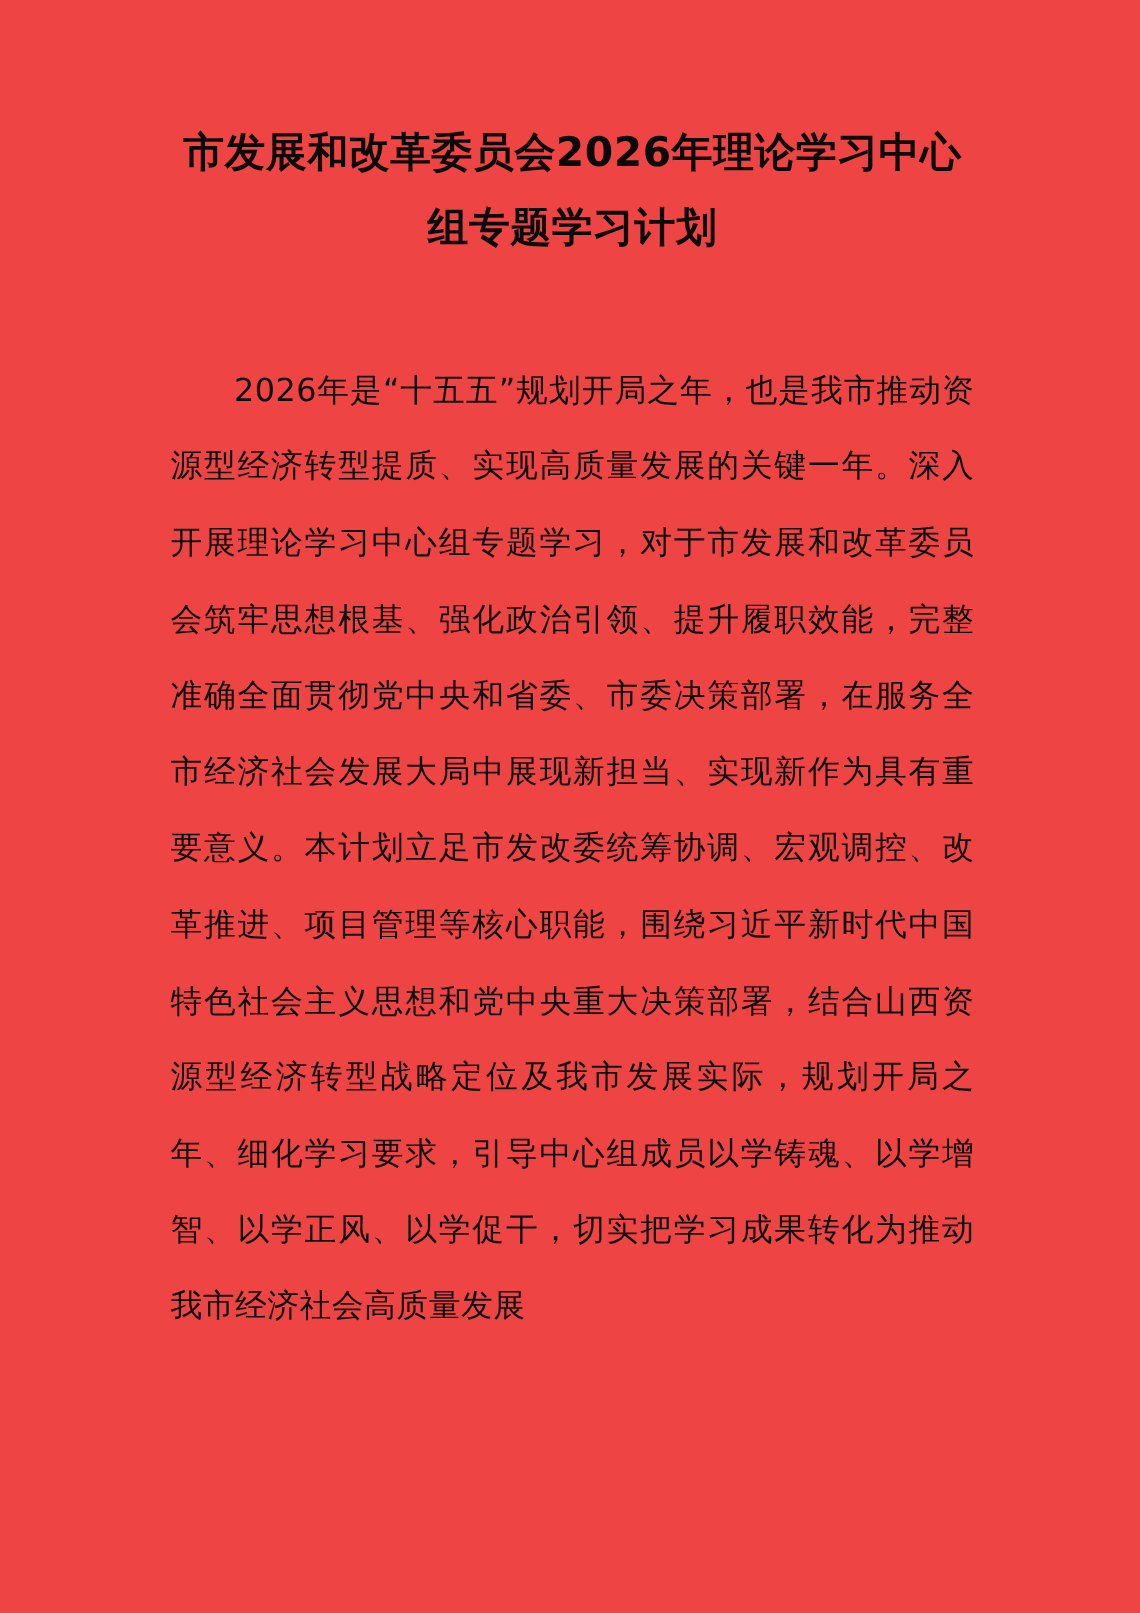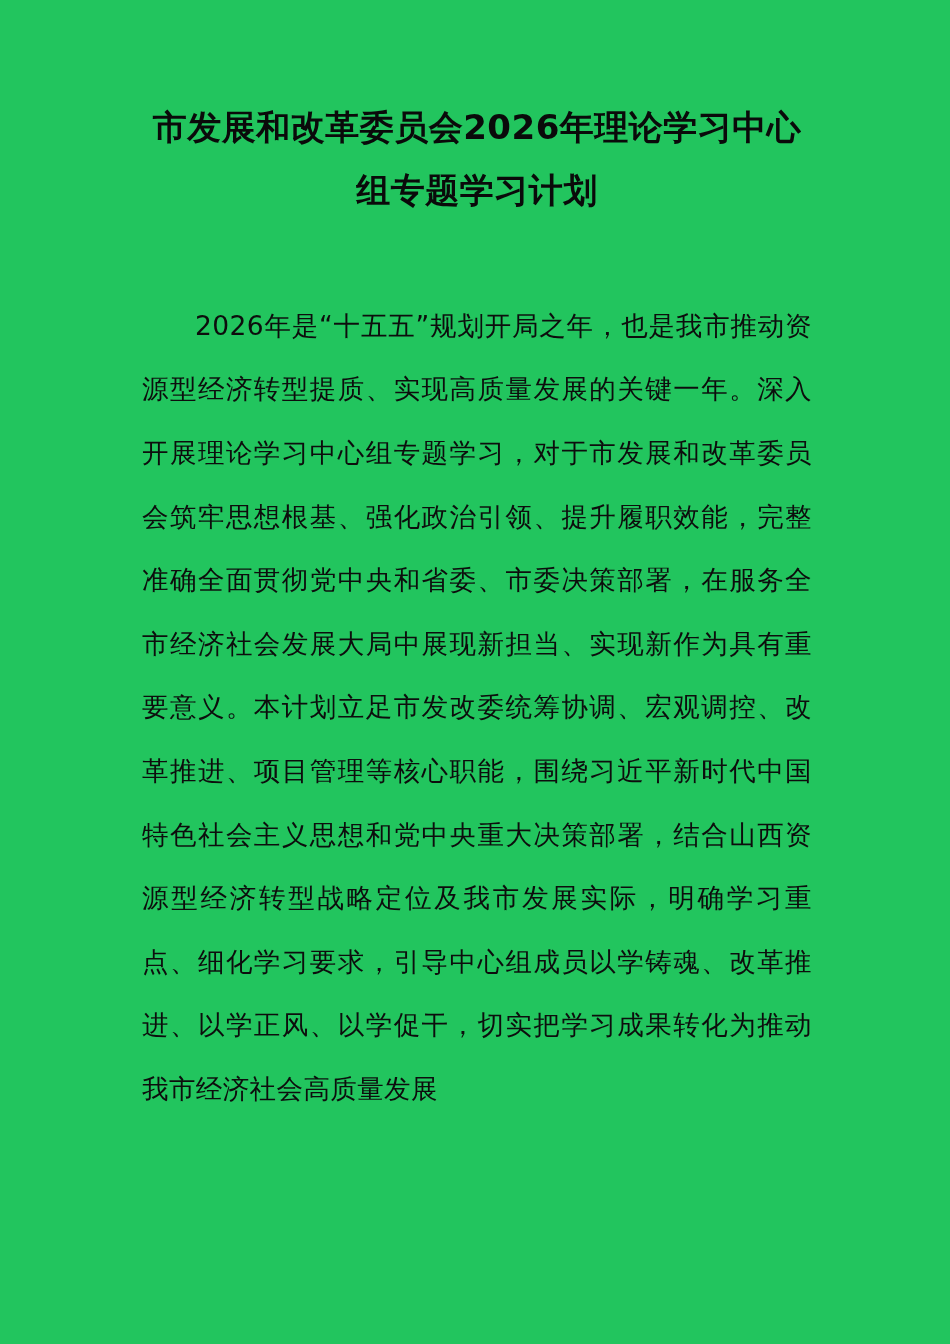--- a/index.html
+++ b/index.html
@@ -12,21 +12,21 @@
     height: 1344px;
     font-family: "Liberation Serif", "DejaVu Serif", serif;
     color: #000000;
     overflow: hidden;
   }
   .page {
     width: 950px;
     height: 1344px;
     box-sizing: border-box;
     padding: 96px 138px 0 142px;
-    background: #22c55e;
+    background: #ef4444;
     position: relative;
   }
   .doc-title {
     font-family: "DejaVu Sans", "Liberation Sans", sans-serif;
     font-weight: bold;
     font-size: 34px;
     line-height: 1.85;
     text-align: center;
     letter-spacing: 0.5px;
     margin: 0;
@@ -48,15 +48,15 @@
     word-break: break-all;
   }
 </style>
 </head>
 <body>
 
 <div class="page">
   <h1 class="doc-title">市发展和改革委员会2026年理论学习中心组专题学习计划</h1>
 
   <div class="body-block">
-    <p class="doc-para">2026年是“十五五”规划开局之年，也是我市推动资源型经济转型提质、实现高质量发展的关键一年。深入开展理论学习中心组专题学习，对于市发展和改革委员会筑牢思想根基、强化政治引领、提升履职效能，完整准确全面贯彻党中央和省委、市委决策部署，在服务全市经济社会发展大局中展现新担当、实现新作为具有重要意义。本计划立足市发改委统筹协调、宏观调控、改革推进、项目管理等核心职能，围绕习近平新时代中国特色社会主义思想和党中央重大决策部署，结合山西资源型经济转型战略定位及我市发展实际，明确学习重点、细化学习要求，引导中心组成员以学铸魂、改革推进、以学正风、以学促干，切实把学习成果转化为推动我市经济社会高质量发展</p>
+    <p class="doc-para">2026年是“十五五”规划开局之年，也是我市推动资源型经济转型提质、实现高质量发展的关键一年。深入开展理论学习中心组专题学习，对于市发展和改革委员会筑牢思想根基、强化政治引领、提升履职效能，完整准确全面贯彻党中央和省委、市委决策部署，在服务全市经济社会发展大局中展现新担当、实现新作为具有重要意义。本计划立足市发改委统筹协调、宏观调控、改革推进、项目管理等核心职能，围绕习近平新时代中国特色社会主义思想和党中央重大决策部署，结合山西资源型经济转型战略定位及我市发展实际，规划开局之年、细化学习要求，引导中心组成员以学铸魂、以学增智、以学正风、以学促干，切实把学习成果转化为推动我市经济社会高质量发展</p>
   </div>
 </div>
 
 </body></html>

